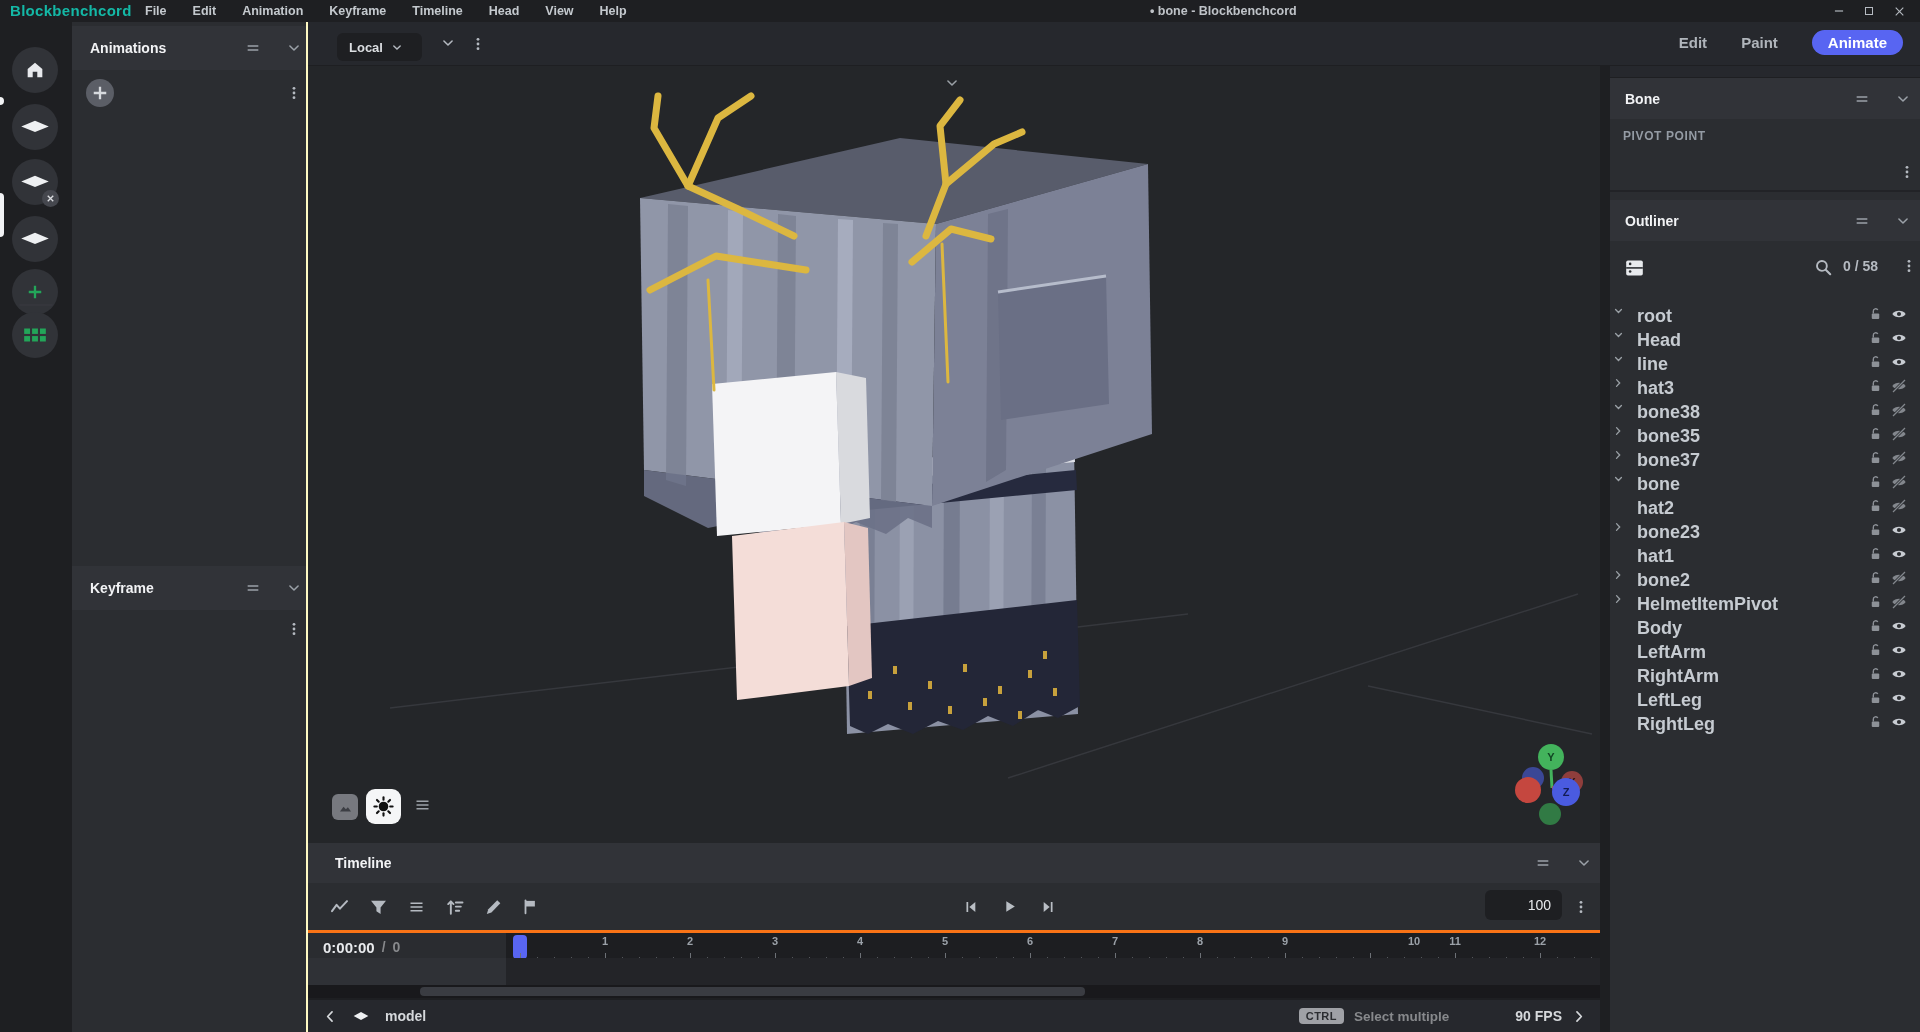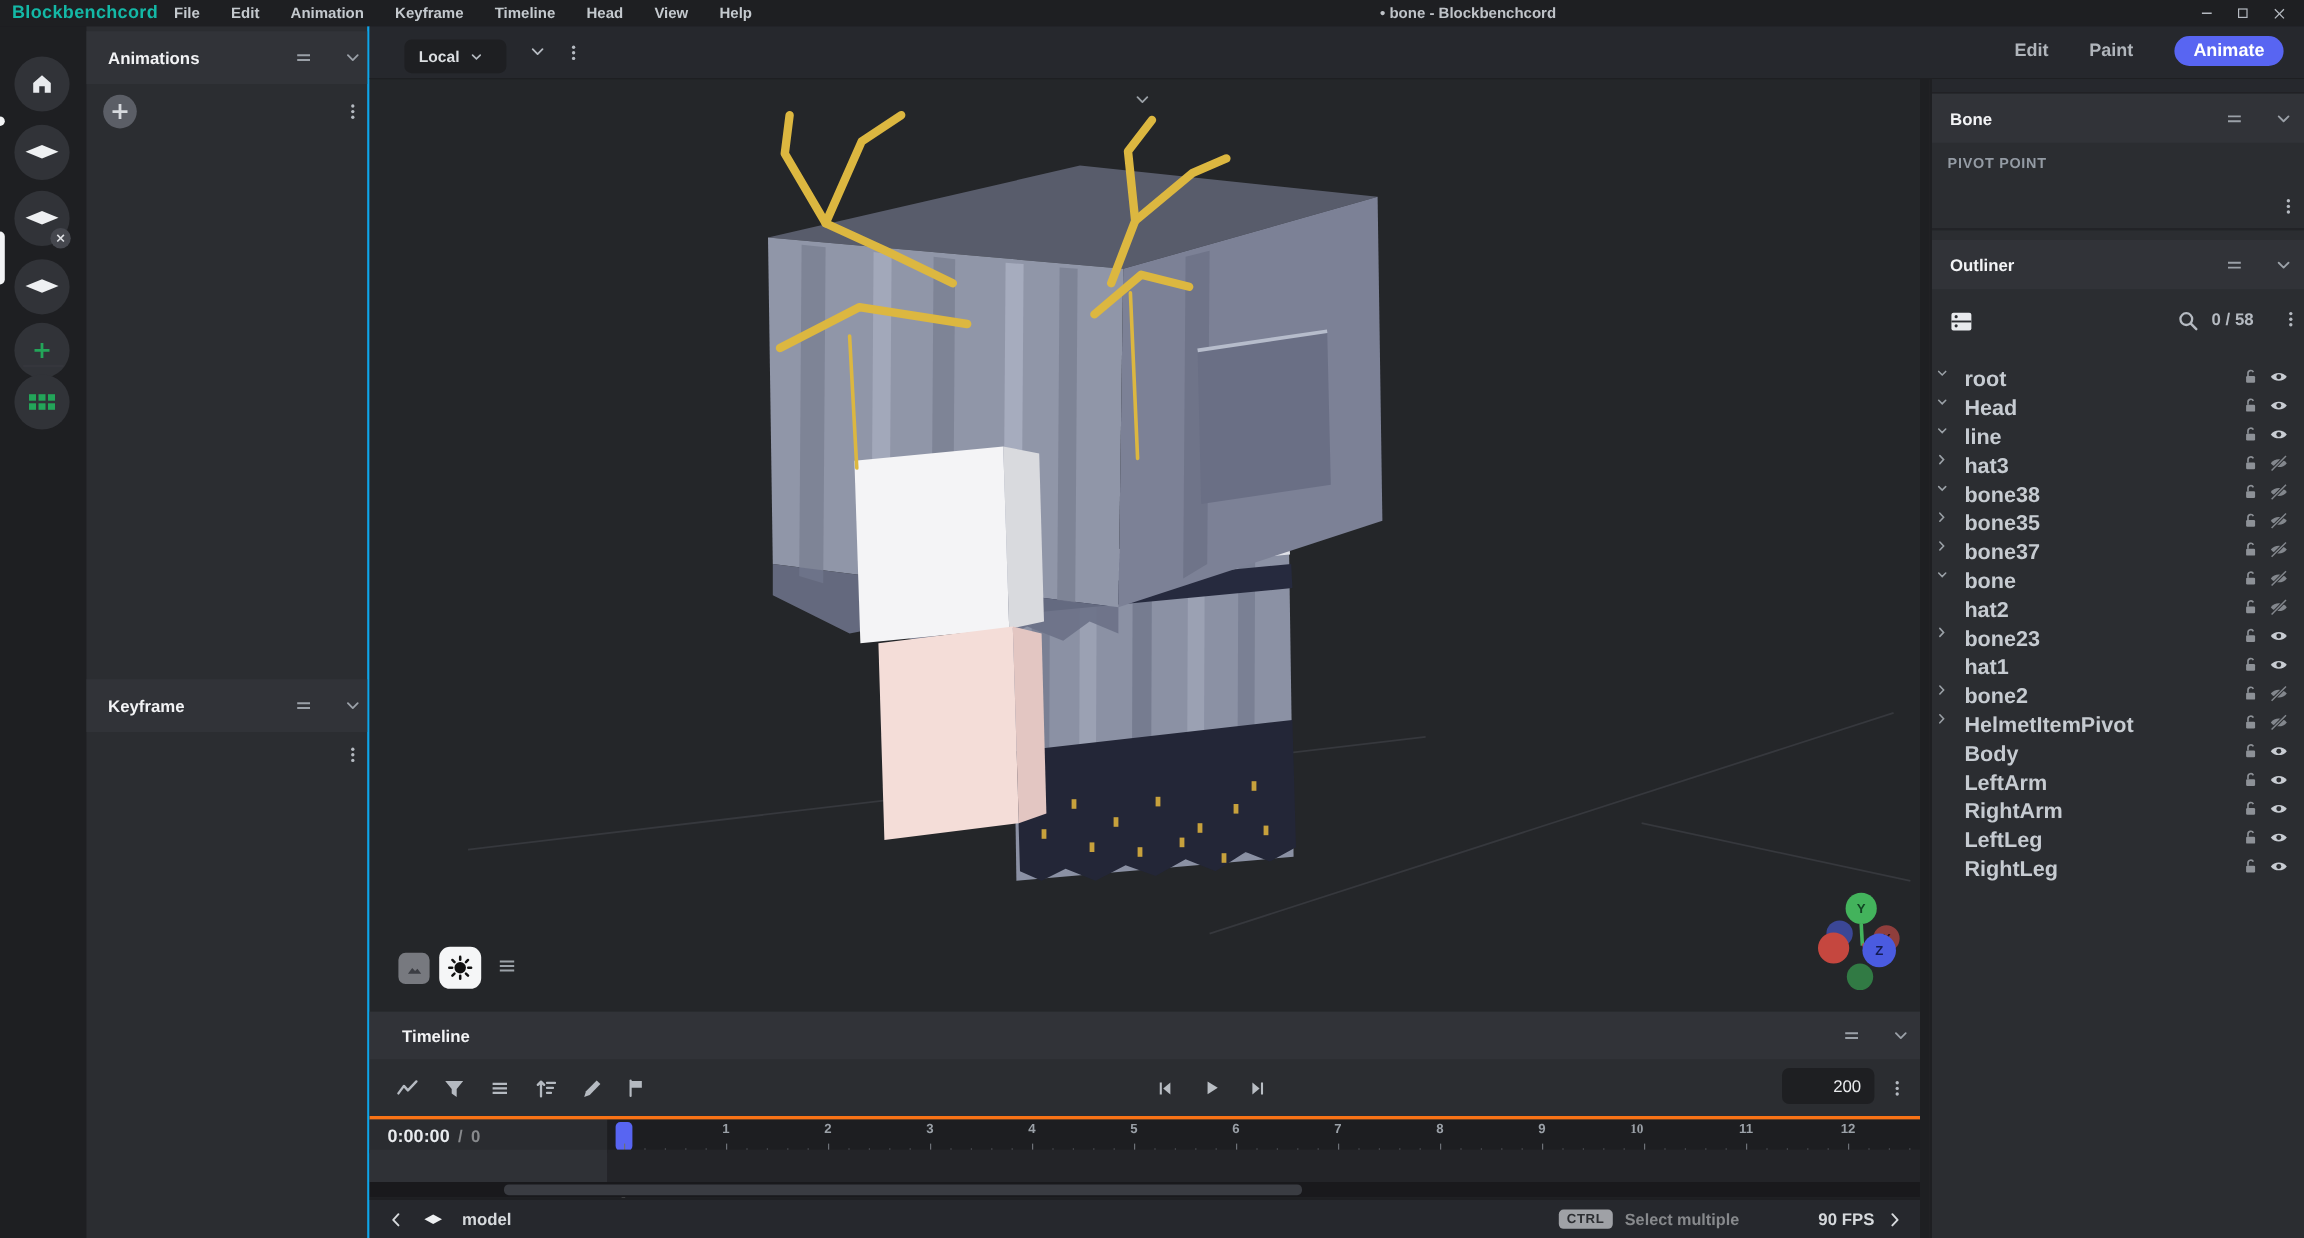--- a/index.html
+++ b/index.html
@@ -29,21 +29,21 @@
   .badge-x { position:absolute; width:17px; height:17px; border-radius:50%; background:#45474e; color:#dcdee2;
     display:flex; align-items:center; justify-content:center; }
 
   
   .panel-hdr { position:absolute; left:0; width:100%; height:44px; background:#313338; display:flex; align-items:center; }
   .panel-hdr .ttl { font-size:14px; font-weight:700; color:#f2f3f5; }
   .hdr-icons { position:absolute; display:flex; align-items:center; gap:24px; color:#9ba1a8; }
   .kebab { color:#b5bac1; }
 
   
-  #left-panel { position:absolute; left:72px; top:22px; width:236px; height:1010px; background:#2b2d31; border-right:2px solid #0ea5e9; }
+  #left-panel { position:absolute; left:72px; top:22px; width:236px; height:1010px; background:#2b2d31; border-right:2px solid #fef9c3; }
   #left-panel .panel-hdr { padding-left:18px; }
 
   
   #vtoolbar { position:absolute; left:308px; top:22px; width:1612px; height:44px; background:#26282d; border-bottom:1px solid #1e1f22; }
   .local-box { position:absolute; left:29px; top:11px; width:85px; height:28px; background:#1e1f22; border-radius:6px;
     display:flex; align-items:center; padding:0 8px 0 12px; gap:8px; }
   .local-box .lbl { font-size:13px; font-weight:600; color:#dbdee1; }
   .mode-tabs { position:absolute; right:17px; top:8px; display:flex; align-items:center; gap:34px; }
   .mode-tab { font-size:15px; font-weight:600; color:#b0b5bb; }
   .mode-tab.active { background:#5865f2; color:#ffffff; border-radius:15px; padding:4px 16px; font-weight:700; }
@@ -479,21 +479,21 @@
               <path d="M7.5 4.5 L19.5 12 L7.5 19.5 Z" fill="currentColor"></path>
             </svg>
           </span>
         <span class="ic">
             <svg width="16" height="16" viewBox="0 0 24 24" fill="none">
               <path d="M17.5 4.5 V19.5" stroke="currentColor" stroke-width="2.6"></path>
               <path d="M5.5 4.5 L14.5 12 L5.5 19.5 Z" fill="currentColor"></path>
             </svg>
           </span>
       </div>
-      <div class="speed-box">200</div>
+      <div class="speed-box">100</div>
       <span class="kebab ic">
           <svg width="14" height="16" viewBox="0 0 24 24" fill="none">
             <g fill="currentColor">
               <circle cx="12" cy="4" r="2.4"></circle>
               <circle cx="12" cy="12" r="2.4"></circle>
               <circle cx="12" cy="20" r="2.4"></circle>
             </g>
           </svg>
         </span>
     </div>
@@ -572,21 +572,21 @@
           <div class="tick minor" style="left: 1085px;"></div>
           <span class="tick-num" style="left: 99px;">1</span>
           <span class="tick-num" style="left: 184px;">2</span>
           <span class="tick-num" style="left: 269px;">3</span>
           <span class="tick-num" style="left: 354px;">4</span>
           <span class="tick-num" style="left: 439px;">5</span>
           <span class="tick-num" style="left: 524px;">6</span>
           <span class="tick-num" style="left: 609px;">7</span>
           <span class="tick-num" style="left: 694px;">8</span>
           <span class="tick-num" style="left: 779px;">9</span>
-          <span class="tick-num" style="left: 858px; font-family: Liberation Serif, serif;">10</span>
+          <span class="tick-num" style="left: 908px;">10</span>
           <span class="tick-num" style="left: 949px;">11</span>
           <span class="tick-num" style="left: 1034px;">12</span>
         </div>
     </div>
     <div class="tl-track-row">
       <div class="tl-track-left"></div>
       <div class="tl-track-right"></div>
     </div>
     <div class="tl-scroll">
       <div class="tl-scroll-handle"></div>

